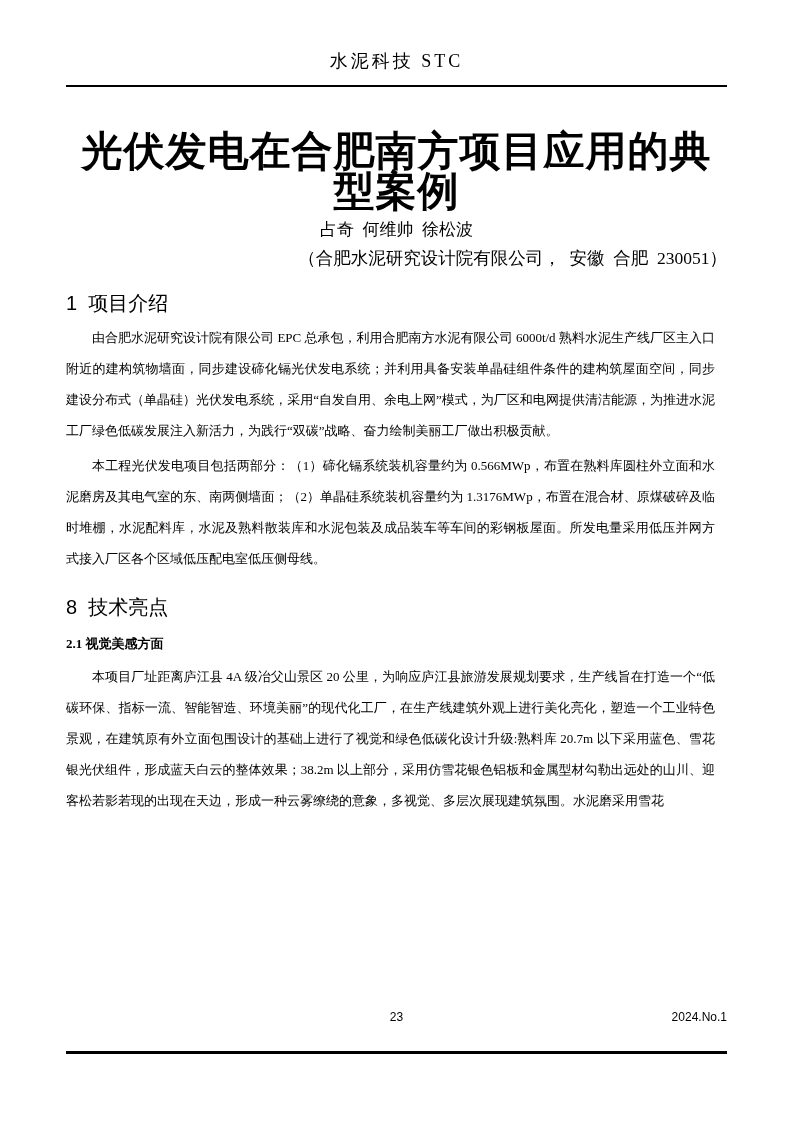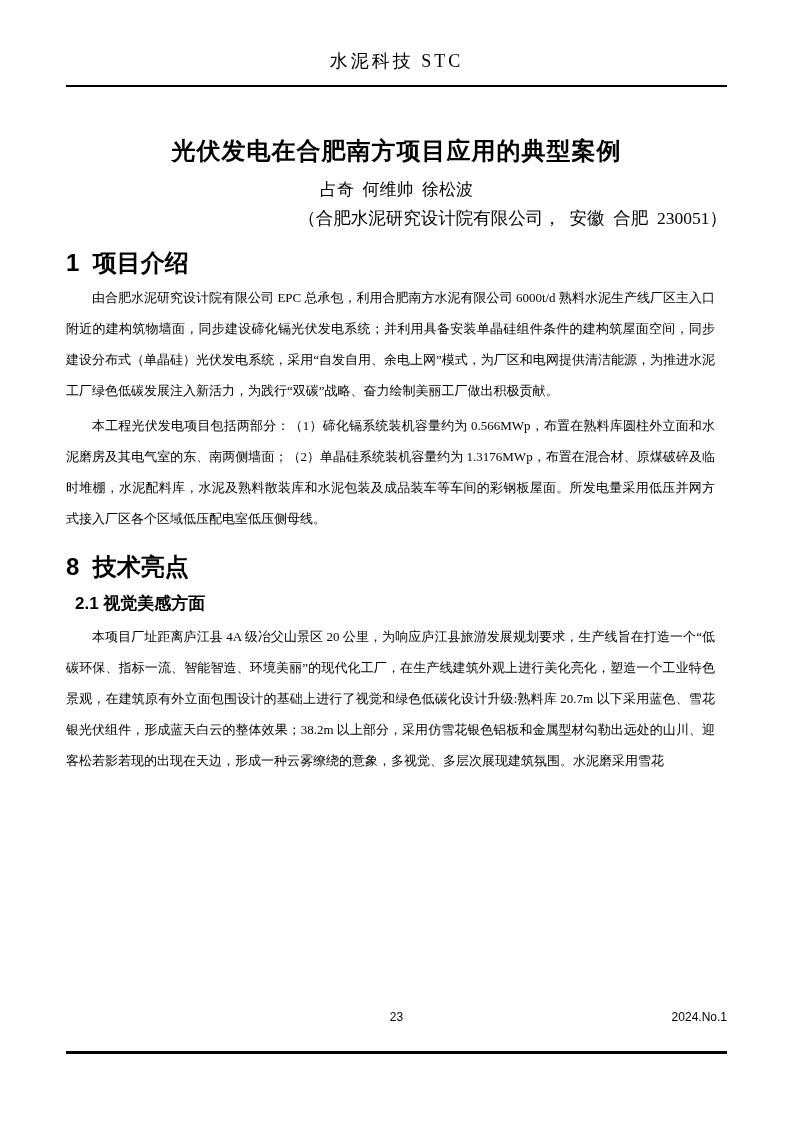--- a/index.html
+++ b/index.html
@@ -29,21 +29,21 @@
   .header-rule {
     margin-top: 12px;
     height: 2px;
     background: #000000;
   }
   .article-title {
     margin: 44px 0 0 0;
     text-align: center;
     font-family: "Liberation Sans", sans-serif;
     font-weight: bold;
-    font-size: 24px;
+    font-size: 41px;
     line-height: 40px;
     letter-spacing: 1px;
     white-space: pre-wrap;
   }
   .authors {
     margin-top: 8px;
     text-align: center;
     font-size: 17px;
     line-height: 22px;
     white-space: pre-wrap;
@@ -51,30 +51,30 @@
   .affiliation {
     margin-top: 5px;
     text-align: right;
     font-size: 17.5px;
     line-height: 24px;
     white-space: pre-wrap;
   }
   h2.sec-heading {
     margin: 18px 0 0 0;
     font-family: "Liberation Sans", sans-serif;
-    font-weight: bold;
-    font-size: 24px;
+    font-weight: normal;
+    font-size: 20px;
     line-height: 30px;
     white-space: pre-wrap;
   }
   h3.subsec-heading {
-    margin: 8px 0 0 9px;
-    font-family: Liberation Sans, sans-serif;
+    margin: 8px 0 0 0;
+    font-family: Liberation Serif, serif;
     font-weight: bold;
-    font-size: 17px;
+    font-size: 13px;
     line-height: 27px;
     white-space: pre-wrap;
   }
   p.body-para {
     margin: 4px 12px 0 0;
     font-size: 13px;
     line-height: 31px;
     text-align: justify;
     text-indent: 2em;
     white-space: pre-wrap;

